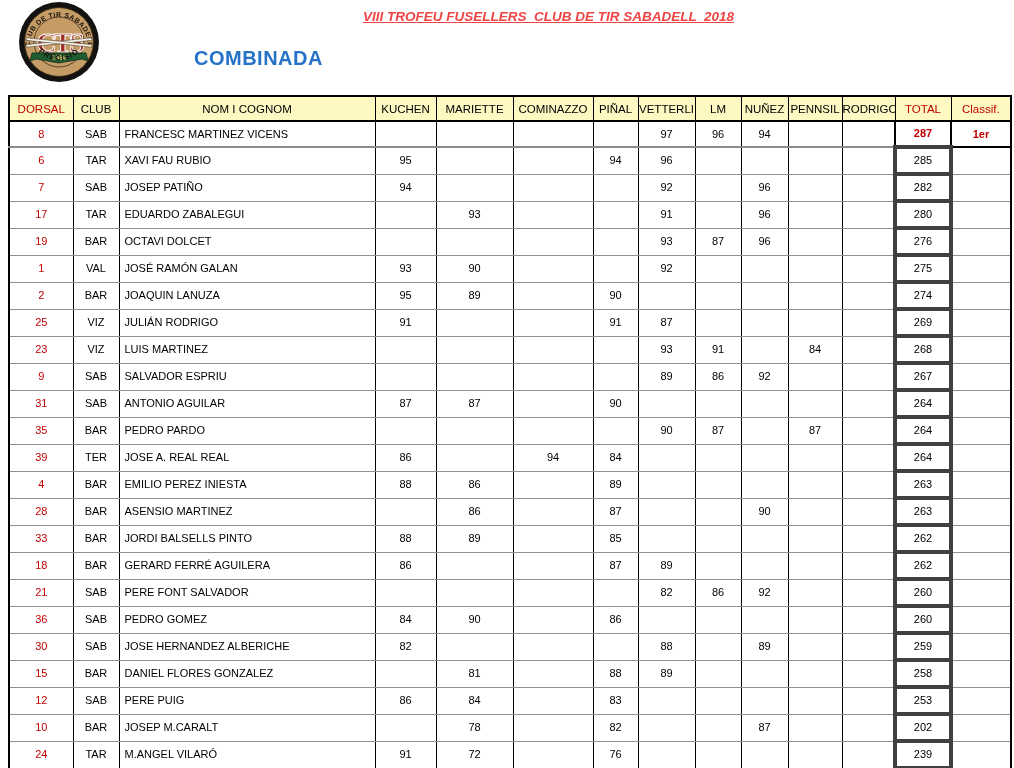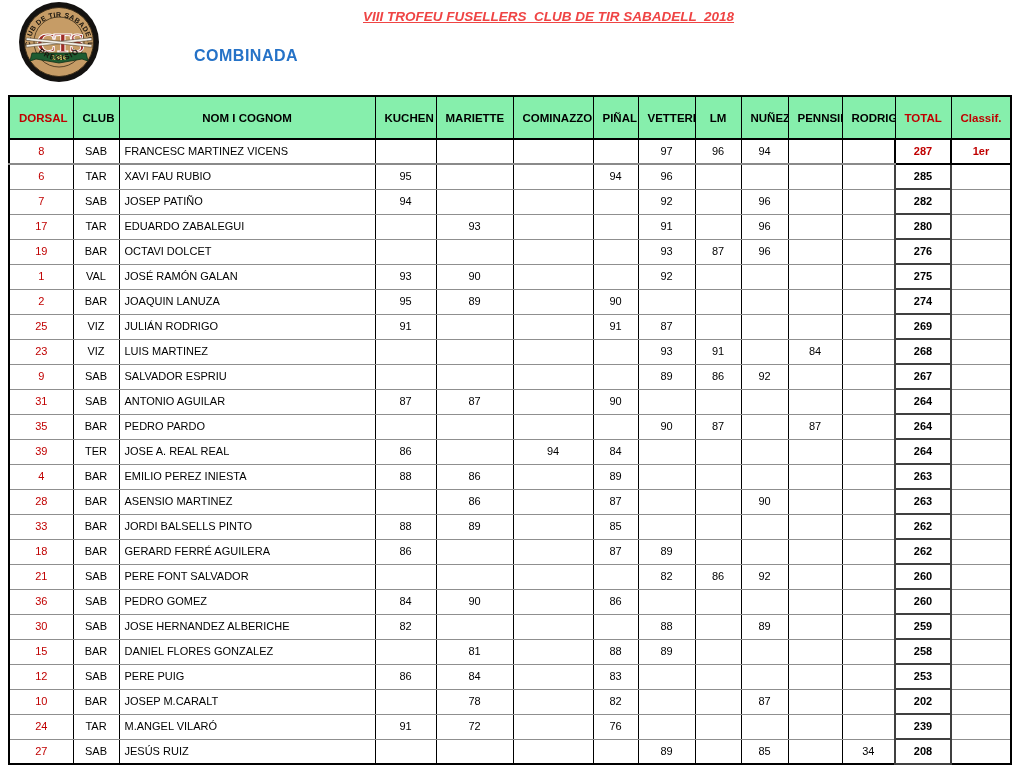--- a/index.html
+++ b/index.html
@@ -6,45 +6,45 @@
   body { width:1014px; height:768px; font-family:"Liberation Sans", sans-serif; }
   .page { position:relative; width:1014px; height:768px; background:#ffffff; overflow:hidden; }
 
   .doc-title {
     position:absolute; left:363px; top:9px;
     font-size:13.5px; font-weight:bold; font-style:italic;
     text-decoration:underline; color:#ef4444; white-space:pre;
   }
   .doc-subtitle {
     position:absolute; left:194px; top:47px;
-    font-size:16px; font-weight:bold; color:#2572c7; letter-spacing:0.5px;
+    font-size:20px; font-weight:bold; color:#2572c7; letter-spacing:0.5px;
   }
   .logo-wrap { position:absolute; left:8px; top:0px; }
 
   table.results {
     position:absolute; left:8px; top:95px; width:1002px;
     border-collapse:collapse; table-layout:fixed;
     font-size:11px; color:#000;
     border:2px solid #000;
   }
   table.results th {
-    height:23px; padding:9px; font-weight:bold; font-size:11.5px;
+    height:23px; padding:0; font-weight:normal; font-size:11.5px;
     border:1px solid #000; border-top:2px solid #000; border-bottom:2px solid #000;
-    background:#86efac; white-space:nowrap; overflow:hidden;
+    background:#fef9c3; white-space:nowrap; overflow:hidden;
   }
   table.results td {
     height:23px; padding:0; text-align:center; line-height:23px;
     border-left:1px solid #000; border-right:1px solid #000;
     border-bottom:1px solid #8f8f8f;
     white-space:nowrap; overflow:hidden; background:#fff;
   }
   table.results th.red { color:#c00000; }
   table.results td.dorsal { color:#c00000; }
   table.results td.name { text-align:left; padding-left:5px;margin-left:48px; }
-  table.results td.total { border:2px solid #404040;font-weight:bold; }
+  table.results td.total { border:4px solid #404040; }
   table.results tr.first td { border-bottom:2px solid #8a8a8a; }
   table.results tr.first td.total,
   table.results tr.first td.classif {
     color:#c00000; font-weight:bold; border:2px solid #000;
   }
 </style>
 </head>
 <body>
 
 <div class="page">

